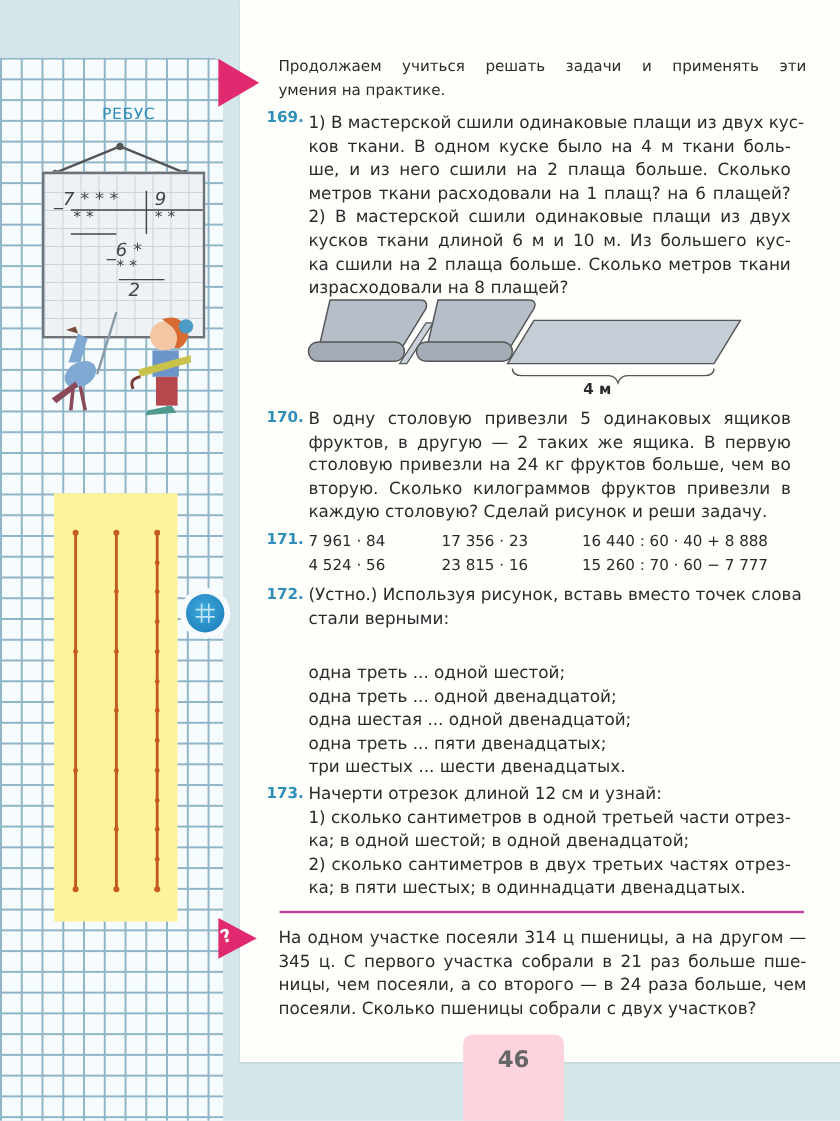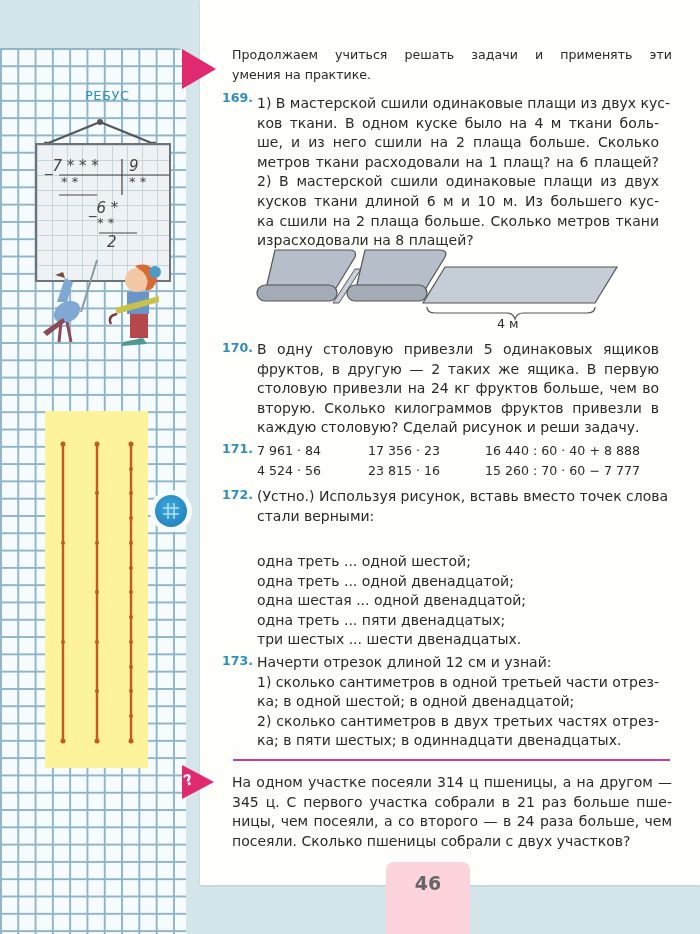--- a/index.html
+++ b/index.html
@@ -203,21 +203,21 @@
 
 <svg class="fabric" width="370" height="95" viewBox="0 0 370 95">
   <path d="M20 5 L95 5 Q102 5 100 12 L78 48 L10 48 Z" fill="#b5bec9" stroke="#555" stroke-width="1.2"></path>
   <path d="M100 24 L106 24 L84 58 L78 58 Z" fill="#c9d1da" stroke="#555" stroke-width="1"></path>
   <rect x="2" y="40" width="80" height="16" rx="8" fill="#a2abb6" stroke="#555" stroke-width="1.2"></rect>
   <path d="M110 5 L185 5 Q193 5 190 12 L168 48 L100 48 Z" fill="#b5bec9" stroke="#555" stroke-width="1.2"></path>
   <path d="M190 22 L362 22 L340 58 L168 58 Z" fill="#c5cdd7" stroke="#555" stroke-width="1.2"></path>
   <rect x="92" y="40" width="80" height="16" rx="8" fill="#a2abb6" stroke="#555" stroke-width="1.2"></rect>
   <path d="M172 62 Q172 68 180 68 L252 68 Q258 68 260 74 Q262 68 268 68 L332 68 Q340 68 340 62" fill="none" stroke="#555" stroke-width="1.2"></path>
 </svg>
-<div class="text" style="left:497px;top:314px;font-weight:normal;text-align:right;">4 м</div>
+<div class="text" style="left:486px;top:314px;font-weight:bold;text-align:right;">4 м</div>
 
 <div class="task-num" style="left:222px;top:340px;">170.</div>
 <div class="task-body" style="top:340px;">
   <span class="line">В одну столовую привезли 5 одинаковых ящиков</span>
   <span class="line">фруктов, в другую — 2 таких же ящика. В первую</span>
   <span class="line">столовую привезли на 24 кг фруктов больше, чем во</span>
   <span class="line">вторую. Сколько килограммов фруктов привезли в</span>
   <span class="line last">каждую столовую? Сделай рисунок и реши задачу.</span>
 </div>
 

